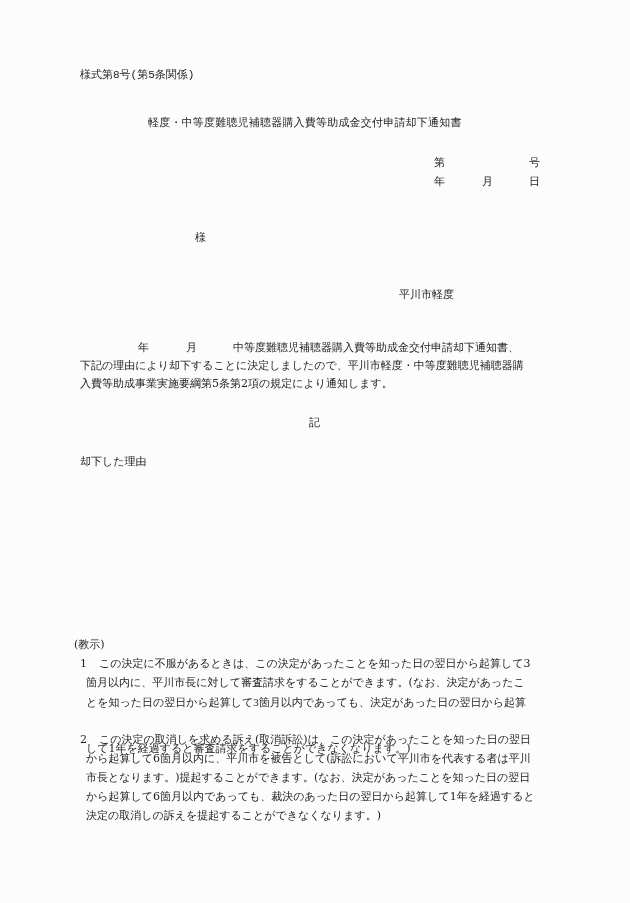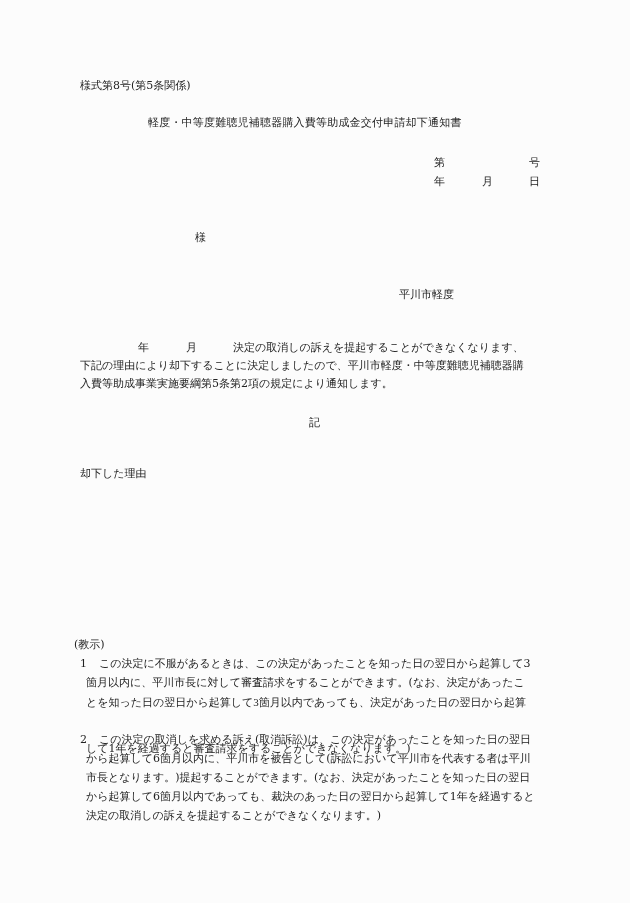--- a/index.html
+++ b/index.html
@@ -11,21 +11,21 @@
     position: relative;
     overflow: hidden;
   }
   .abs { position: absolute; white-space: nowrap; font-size: 11px; line-height: 14px; }
 </style>
 </head>
 <body>
 
 <div>
 
-  <div class="abs" style="left:80px; top:79px;">様式第8号(第5条関係)</div>
+  <div class="abs" style="left:80px; top:68px;font-family:Liberation Mono, monospace;">様式第8号(第5条関係)</div>
 
   <div class="abs" style="left:148px; top:116px; letter-spacing:0.2px;">軽度・中等度難聴児補聴器購入費等助成金交付申請却下通知書</div>
 
   <div>
     <span class="abs" style="left:434px; top:156px;">第</span>
     <span class="abs" style="left:529px; top:156px;">号</span>
   </div>
 
   <div>
     <span class="abs" style="left:434px; top:175px;">年</span>
@@ -33,28 +33,28 @@
     <span class="abs" style="left:529px; top:175px;">日</span>
   </div>
 
   <div class="abs" style="left:195px; top:231px;">様</div>
 
   <div class="abs" style="left:399px; top:288px;">平川市軽度</div>
 
   <div>
     <span class="abs" style="left:138px; top:341px;">年</span>
     <span class="abs" style="left:186px; top:341px;">月</span>
-    <span class="abs" style="left:233px; top:341px;">決定の取消しの訴えを提起することができなくなります、</span>
+    <span class="abs" style="left:233px; top:341px;">中等度難聴児補聴器購入費等助成金交付申請却下通知書、</span>
     <span class="abs" style="left:80px; top:359px;">下記の理由により却下することに決定しましたので、平川市軽度・中等度難聴児補聴器購</span>
     <span class="abs" style="left:80px; top:377px;text-align:right;">入費等助成事業実施要綱第5条第2項の規定により通知します。</span>
   </div>
 
   <div class="abs" style="left:309px; top:416px;">記</div>
 
-  <div class="abs" style="left:80px; top:455px;margin-top:12px;">却下した理由</div>
+  <div class="abs" style="left:80px; top:455px;">却下した理由</div>
 
   <div>
     <div class="abs" style="left:74px; top:638px;">(教示)</div>
 
     <div>
       <span class="abs" style="left:80px; top:657px;">1</span>
       <span class="abs" style="left:99px; top:657px;">この決定に不服があるときは、この決定があったことを知った日の翌日から起算して3</span>
       <span class="abs" style="left:86px; top:676px;">箇月以内に、平川市長に対して審査請求をすることができます。(なお、決定があったこ</span>
       <span class="abs" style="left:86px; top:695px;font-family:Liberation Serif, serif;">とを知った日の翌日から起算して3箇月以内であっても、決定があった日の翌日から起算</span>
       <span class="abs" style="left:86px; top:742px;">して1年を経過すると審査請求をすることができなくなります。)</span>

